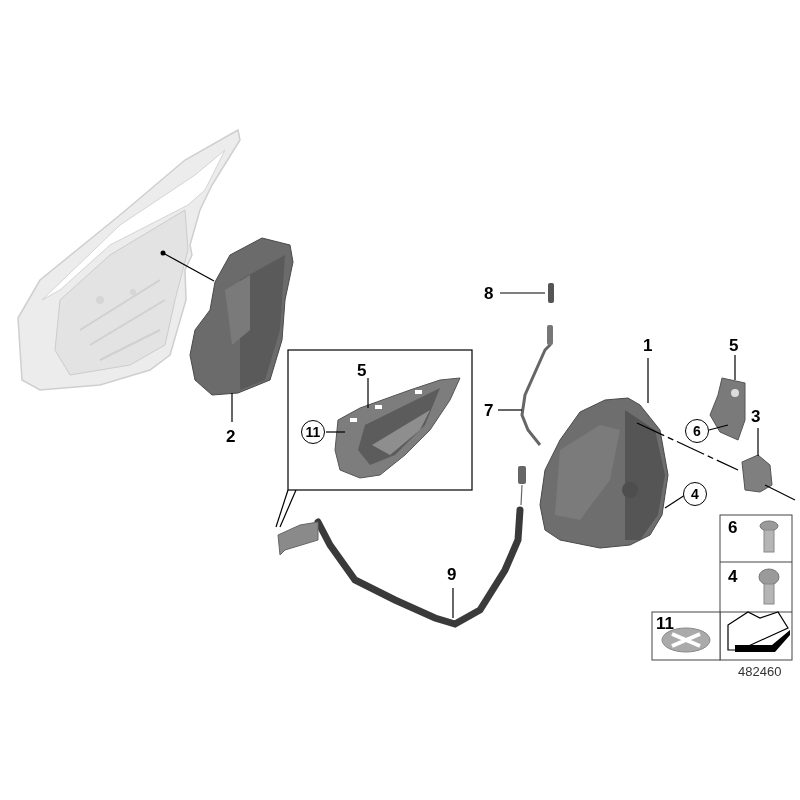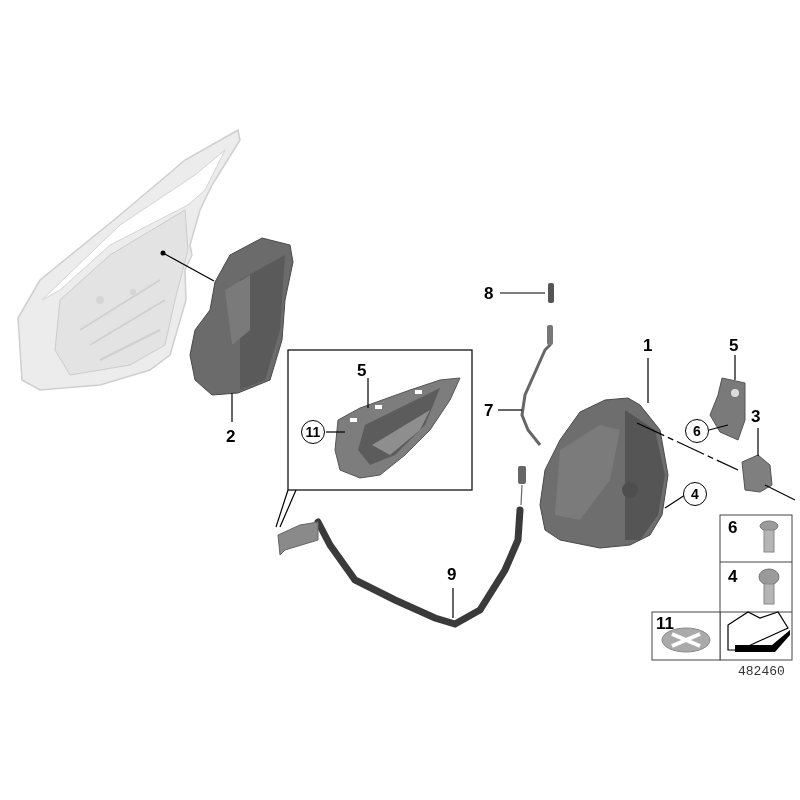--- a/index.html
+++ b/index.html
@@ -2,21 +2,21 @@
 <html><head>
 <meta charset="utf-8">
 <style>
   html, body { margin: 0; padding: 0; background: #ffffff; }
   body { width: 800px; height: 800px; position: relative; overflow: hidden; font-family: "Liberation Sans", sans-serif; }
   #canvas { position: absolute; left: 0; top: 0; width: 800px; height: 800px; }
   .label { position: absolute; font-family: "Liberation Sans", sans-serif; font-weight: bold; font-size: 17px; color: #000; line-height: 1; }
   .circ { position: absolute; width: 24px; height: 24px; border: 1.5px solid #000; border-radius: 50%; background: #fff; box-sizing: border-box;
           display: flex; align-items: center; justify-content: center; font-family: "Liberation Sans", sans-serif; font-weight: bold; font-size: 14px; color: #000; }
   .cell-label { position: absolute; font-family: "Liberation Sans", sans-serif; font-weight: bold; font-size: 17px; color: #000; }
-  .catno { position: absolute; font-family: Liberation Mono, monospace; font-size: 13px; color: #333; }
+  .catno { position: absolute; font-family: Liberation Sans, sans-serif; font-size: 13px; color: #333; }
 </style>
 </head>
 <body>
 
 <svg id="canvas" width="800" height="800" viewBox="0 0 800 800" xmlns="http://www.w3.org/2000/svg">
 
   <g>
     <path d="M18 318 L40 280 L120 215 L185 160 L238 130 L240 140 L212 185 L200 210 L190 245 L192 255 L185 270 L186 300 L170 355 L150 370 L100 385 L40 390 L22 380 Z" fill="#ececec" stroke="#cfcfcf" stroke-width="1.5"></path>
     <path d="M42 300 L120 225 L195 175 L225 150 L205 190 L188 205 L110 245 L60 290 Z" fill="#ffffff" stroke="#d4d4d4"></path>
     <path d="M60 300 L110 255 L185 210 L188 250 L175 300 L165 345 L130 365 L70 375 L55 350 Z" fill="#e3e3e3" stroke="#cccccc"></path>

